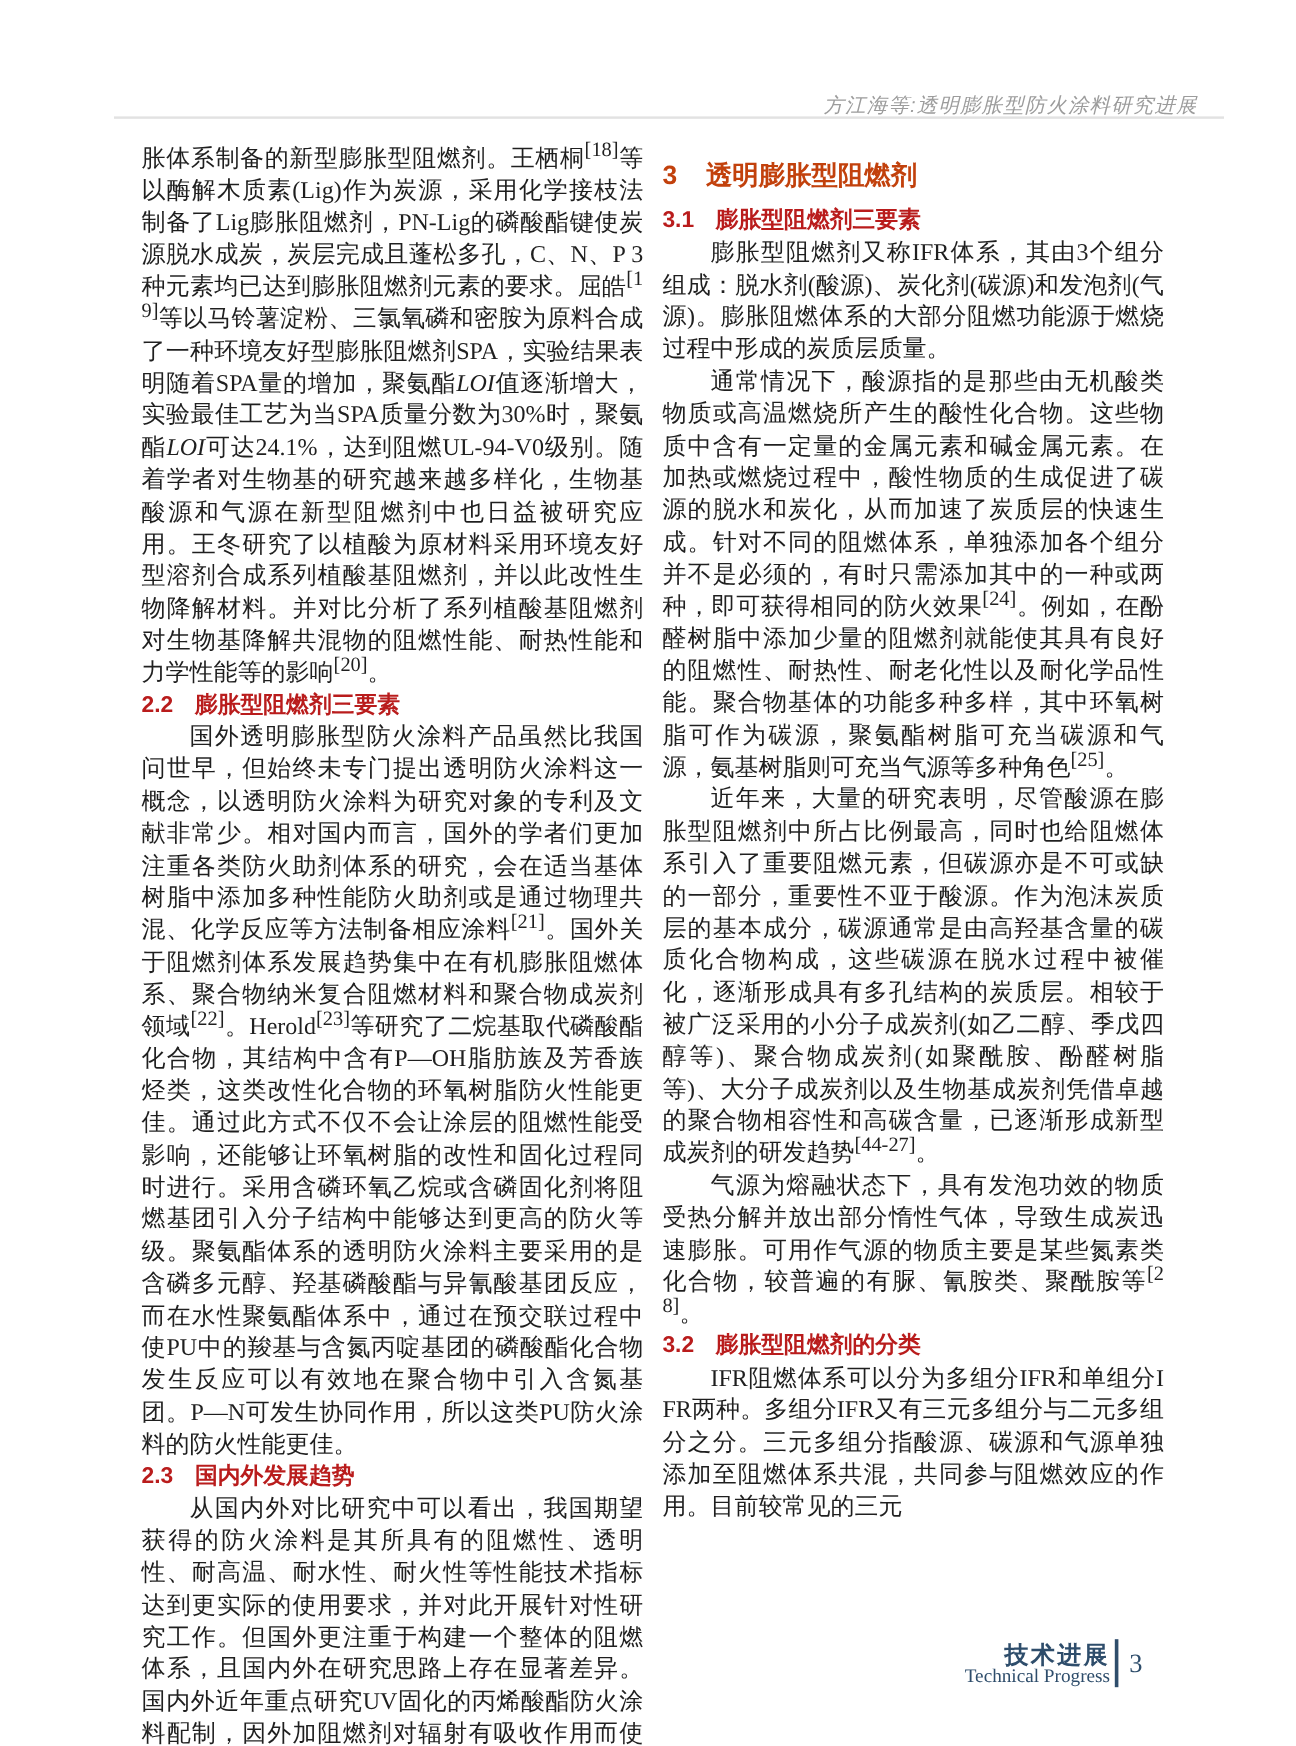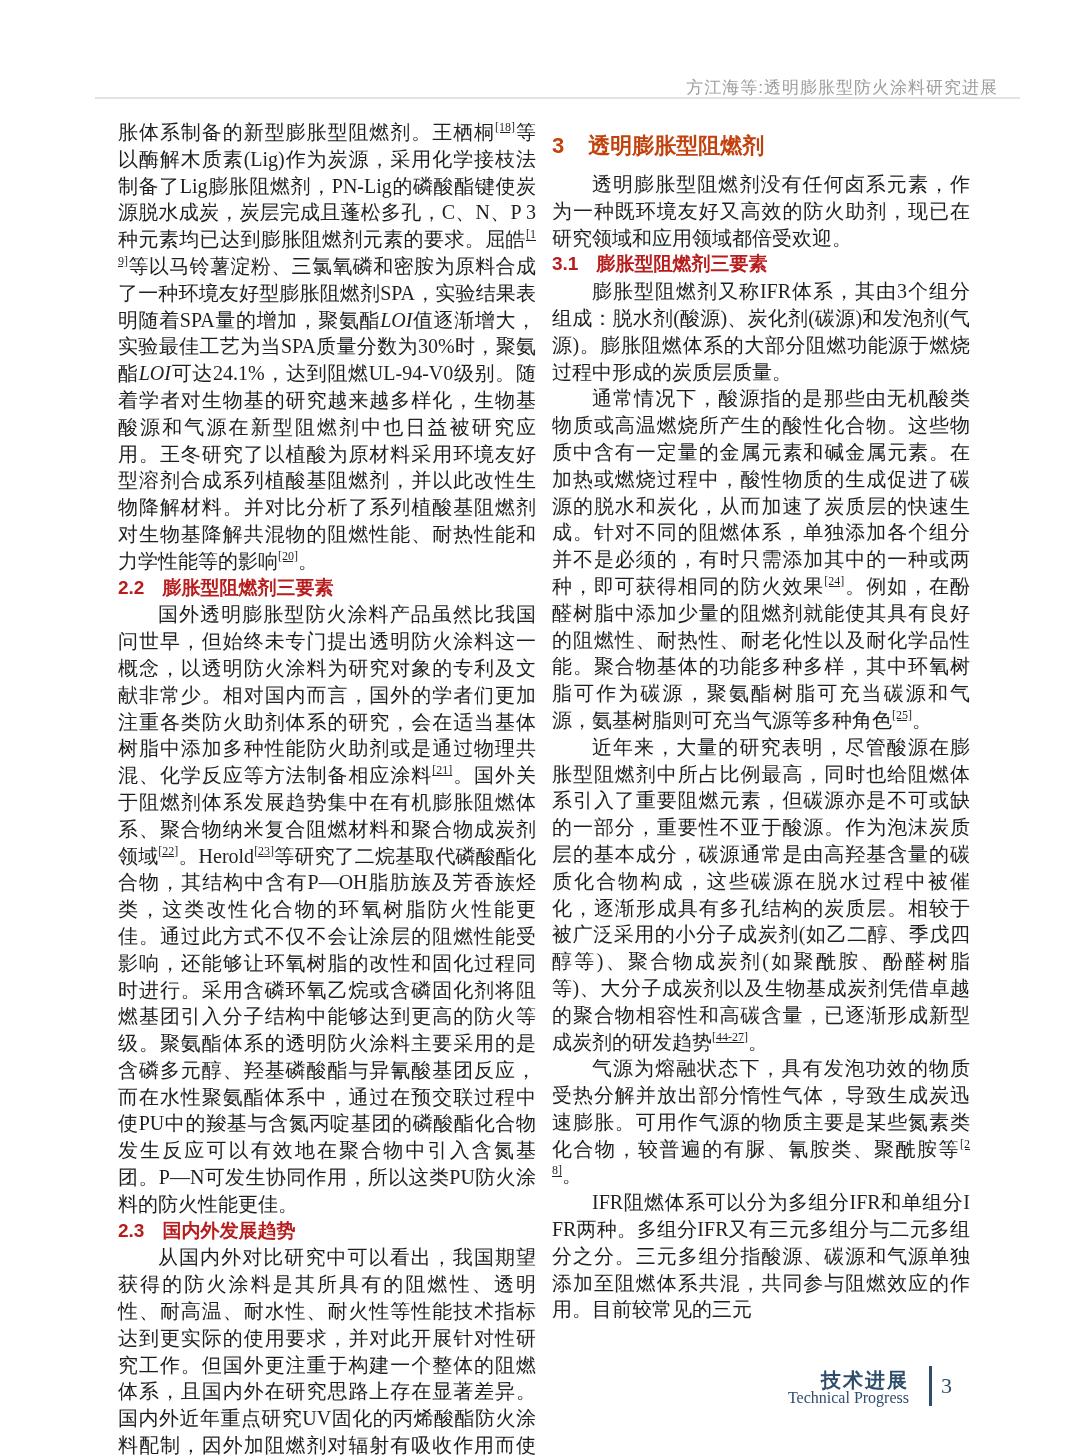--- a/index.html
+++ b/index.html
@@ -6,62 +6,61 @@
   .page {
     position:relative;
     width:1080px; height:1455px;
     background:#ffffff;
     overflow:hidden;
     font-family:"Liberation Serif", serif;
   }
   .running-head {
     position:absolute; top:76px; right:82px;
     font-family:"Liberation Sans", sans-serif;
-    font-size:17px; color:#9c9c9c; letter-spacing:1px;
+    font-size:17px; color:#9c9c9c; letter-spacing:1px;font-style:italic;
   }
   .head-rule {
     position:absolute; top:97px; left:95px; width:925px; height:2px;
     background:#e2e2e2;
   }
   .columns {
     position:absolute; top:119px; left:118px; width:852px;
     display:flex; gap:16px;
   }
   .col { width:418px; }
   .body-p {
     margin:0;
     font-size:20px; line-height:26.8px;
     color:#1f1f1f;
     text-align:justify;
     word-break:break-all;
   }
   .body-p.indent { text-indent:2em; }
   .body-p sup.ref {
-    font-size:12px; line-height:0; vertical-align:super;
+    font-size:17px; line-height:0; vertical-align:super;
     letter-spacing:0;
-    text-decoration:underline;
   }
   .sec-h2 {
     font-family:Liberation Sans, sans-serif;
     font-size:19px; line-height:26.8px; font-weight:bold;
     color:#b91c1c; text-align:left;
   }
   .sec-h2 .sec-num { margin-right:18px; }
   .sec-h1 {
     font-family:"Liberation Sans", sans-serif;
     font-size:22px; line-height:32px; font-weight:bold;
     color:#c2410c;
     padding:11px 0 9px 0;
   }
   .sec-h1 .sec-num { margin-right:24px; }
   .footer {
     position:absolute; top:1366px; right:128px;
     display:flex; align-items:center;
   }
-  .footer-labels { text-align:right; margin-right:20px; }
+  .footer-labels { text-align:right; margin-right:4px; }
   .footer-zh {
     font-family:"Liberation Sans", sans-serif;
     font-size:20px; font-weight:bold; color:#2e4d6b;
     letter-spacing:2px; line-height:22px;
   }
   .footer-en {
     font-family:"Liberation Serif", serif;
     font-size:16px; color:#2e4d6b; line-height:13px;
   }
   .footer-bar { width:3px; height:40px; background:#2e4d6b; margin-right:9px; }
@@ -80,26 +79,26 @@
   <div class="columns">
     <div class="col">
         <p class="body-p">胀体系制备的新型膨胀型阻燃剂。王栖桐<sup class="ref">[18]</sup>等以酶解木质素(Lig)作为炭源，采用化学接枝法制备了Lig膨胀阻燃剂，PN-Lig的磷酸酯键使炭源脱水成炭，炭层完成且蓬松多孔，C、N、P 3种元素均已达到膨胀阻燃剂元素的要求。屈皓<sup class="ref">[19]</sup>等以马铃薯淀粉、三氯氧磷和密胺为原料合成了一种环境友好型膨胀阻燃剂SPA，实验结果表明随着SPA量的增加，聚氨酯<i>LOI</i>值逐渐增大，实验最佳工艺为当SPA质量分数为30%时，聚氨酯<i>LOI</i>可达24.1%，达到阻燃UL-94-V0级别。随着学者对生物基的研究越来越多样化，生物基酸源和气源在新型阻燃剂中也日益被研究应用。王冬研究了以植酸为原材料采用环境友好型溶剂合成系列植酸基阻燃剂，并以此改性生物降解材料。并对比分析了系列植酸基阻燃剂对生物基降解共混物的阻燃性能、耐热性能和力学性能等的影响<sup class="ref">[20]</sup>。</p>
         <div class="sec-h2"><span class="sec-num">2.2</span><span class="sec-title">膨胀型阻燃剂三要素</span></div>
         <p class="body-p indent">国外透明膨胀型防火涂料产品虽然比我国问世早，但始终未专门提出透明防火涂料这一概念，以透明防火涂料为研究对象的专利及文献非常少。相对国内而言，国外的学者们更加注重各类防火助剂体系的研究，会在适当基体树脂中添加多种性能防火助剂或是通过物理共混、化学反应等方法制备相应涂料<sup class="ref">[21]</sup>。国外关于阻燃剂体系发展趋势集中在有机膨胀阻燃体系、聚合物纳米复合阻燃材料和聚合物成炭剂领域<sup class="ref">[22]</sup>。Herold<sup class="ref">[23]</sup>等研究了二烷基取代磷酸酯化合物，其结构中含有P—OH脂肪族及芳香族烃类，这类改性化合物的环氧树脂防火性能更佳。通过此方式不仅不会让涂层的阻燃性能受影响，还能够让环氧树脂的改性和固化过程同时进行。采用含磷环氧乙烷或含磷固化剂将阻燃基团引入分子结构中能够达到更高的防火等级。聚氨酯体系的透明防火涂料主要采用的是含磷多元醇、羟基磷酸酯与异氰酸基团反应，而在水性聚氨酯体系中，通过在预交联过程中使PU中的羧基与含氮丙啶基团的磷酸酯化合物发生反应可以有效地在聚合物中引入含氮基团。P—N可发生协同作用，所以这类PU防火涂料的防火性能更佳。</p>
         <div class="sec-h2"><span class="sec-num">2.3</span><span class="sec-title">国内外发展趋势</span></div>
         <p class="body-p indent">从国内外对比研究中可以看出，我国期望获得的防火涂料是其所具有的阻燃性、透明性、耐高温、耐水性、耐火性等性能技术指标达到更实际的使用要求，并对此开展针对性研究工作。但国外更注重于构建一个整体的阻燃体系，且国内外在研究思路上存在显著差异。国内外近年重点研究UV固化的丙烯酸酯防火涂料配制，因外加阻燃剂对辐射有吸收作用而使成膜物质无法完全固化，从而使得传统防火体系向一体化体系之路迈进。而一体化研究重点无论在国内或国外</p>
       </div>
     <div class="col">
         <div class="sec-h1"><span class="sec-num">3</span><span class="sec-title">透明膨胀型阻燃剂</span></div>
-        <p class="body-p indent">透明膨胀型阻燃剂没有任何卤系元素，作为一种既环境友好又高效的防火助剂，现已在研究领域和应用领域都倍受欢迎。</p>
         <div class="sec-h2"><span class="sec-num">3.1</span><span class="sec-title">膨胀型阻燃剂三要素</span></div>
         <p class="body-p indent">膨胀型阻燃剂又称IFR体系，其由3个组分组成：脱水剂(酸源)、炭化剂(碳源)和发泡剂(气源)。膨胀阻燃体系的大部分阻燃功能源于燃烧过程中形成的炭质层质量。</p>
         <p class="body-p indent">通常情况下，酸源指的是那些由无机酸类物质或高温燃烧所产生的酸性化合物。这些物质中含有一定量的金属元素和碱金属元素。在加热或燃烧过程中，酸性物质的生成促进了碳源的脱水和炭化，从而加速了炭质层的快速生成。针对不同的阻燃体系，单独添加各个组分并不是必须的，有时只需添加其中的一种或两种，即可获得相同的防火效果<sup class="ref">[24]</sup>。例如，在酚醛树脂中添加少量的阻燃剂就能使其具有良好的阻燃性、耐热性、耐老化性以及耐化学品性能。聚合物基体的功能多种多样，其中环氧树脂可作为碳源，聚氨酯树脂可充当碳源和气源，氨基树脂则可充当气源等多种角色<sup class="ref">[25]</sup>。</p>
         <p class="body-p indent">近年来，大量的研究表明，尽管酸源在膨胀型阻燃剂中所占比例最高，同时也给阻燃体系引入了重要阻燃元素，但碳源亦是不可或缺的一部分，重要性不亚于酸源。作为泡沫炭质层的基本成分，碳源通常是由高羟基含量的碳质化合物构成，这些碳源在脱水过程中被催化，逐渐形成具有多孔结构的炭质层。相较于被广泛采用的小分子成炭剂(如乙二醇、季戊四醇等)、聚合物成炭剂(如聚酰胺、酚醛树脂等)、大分子成炭剂以及生物基成炭剂凭借卓越的聚合物相容性和高碳含量，已逐渐形成新型成炭剂的研发趋势<sup class="ref">[44-27]</sup>。</p>
         <p class="body-p indent">气源为熔融状态下，具有发泡功效的物质受热分解并放出部分惰性气体，导致生成炭迅速膨胀。可用作气源的物质主要是某些氮素类化合物，较普遍的有脲、氰胺类、聚酰胺等<sup class="ref">[28]</sup>。</p>
+        <div class="sec-h2"><span class="sec-num">3.2</span><span class="sec-title">膨胀型阻燃剂的分类</span></div>
         <p class="body-p indent">IFR阻燃体系可以分为多组分IFR和单组分IFR两种。多组分IFR又有三元多组分与二元多组分之分。三元多组分指酸源、碳源和气源单独添加至阻燃体系共混，共同参与阻燃效应的作用。目前较常见的三元</p>
       </div>
   </div>
 
   <div class="footer">
     <div class="footer-labels">
       <div class="footer-zh">技术进展</div>
       <div class="footer-en">Technical Progress</div>
     </div>
     <div class="footer-bar"></div>

